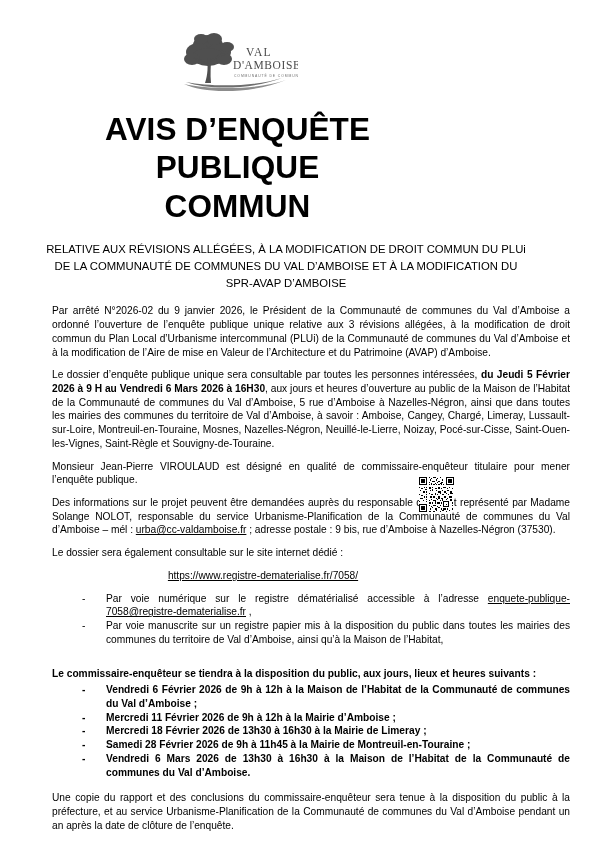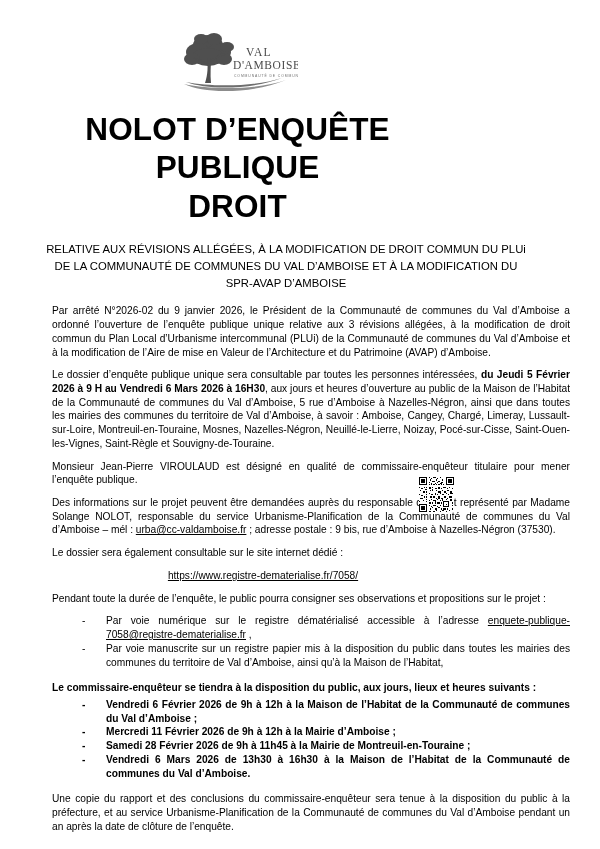--- a/index.html
+++ b/index.html
@@ -110,21 +110,21 @@
   }
   ul.dash-list li::before {
     content: "-";
     position: absolute;
     left: 8px;
     top: 0;
   }
   ul.dash-list.bold li { font-weight: bold; text-align: justify; }
 
   .lead-bold {
-    margin: 0 0 3px 0;
+    margin: 8px 0 3px 0;
     font-size: 10.2px;
     font-weight: bold;
     line-height: 1.345;
   }
   .spacer-3 { height: 3px; }
 </style>
 </head>
 <body>
 
 <div class="page">
@@ -153,22 +153,22 @@
         <path d="M30 36 C25 33 20 31 15 30" stroke="#4f4f4f" stroke-width="1.2" fill="none"></path>
 
         <text x="68" y="28" font-family="Liberation Serif, serif" font-size="11.5" letter-spacing="1.2" fill="#4a4a4a">VAL</text>
         <text x="55" y="41" font-family="Liberation Serif, serif" font-size="11.5" letter-spacing="0.6" fill="#4a4a4a">D'AMBOISE</text>
         <text x="56" y="49" font-family="Liberation Sans, sans-serif" font-size="3.4" letter-spacing="0.9" fill="#6e6e6e">COMMUNAUTÉ DE COMMUNES</text>
       </svg>
     </div>
   </div>
 
   <h1 class="doc-title">
-    <span>NOLOT D’ENQUÊTE PUBLIQUE</span><br>
-    <span>DROIT</span>
+    <span>AVIS D’ENQUÊTE PUBLIQUE</span><br>
+    <span>COMMUN</span>
   </h1>
 
   <div class="doc-subtitle">
     <span>RELATIVE AUX RÉVISIONS ALLÉGÉES, À LA MODIFICATION DE DROIT COMMUN DU PLUi</span><br>
     <span>DE LA COMMUNAUTÉ DE COMMUNES DU VAL D’AMBOISE ET À LA MODIFICATION DU</span><br>
     <span>SPR-AVAP D’AMBOISE</span>
   </div>
 
   <div class="body-wrap">
 
@@ -183,41 +183,43 @@
     <p class="para">
       <span>Des informations sur le projet peuvent être demandées auprès du responsable du projet représenté par Madame Solange NOLOT, responsable du service Urbanisme-Planification de la Communauté de communes du Val d’Amboise – mél : </span><span class="u">urba@cc-valdamboise.fr</span><span> ; adresse postale : 9 bis, rue d’Amboise à Nazelles-Négron (37530).</span>
     </p>
 
     <p class="para">Le dossier sera également consultable sur le site internet dédié :</p>
 
     <div class="link-line">
       <span class="u">https://www.registre-dematerialise.fr/7058/</span>
     </div>
 
-    <p class="para">Pendant toute la durée de l’enquête, le public pourra consigner ses observations et propositions sur le projet :</p>
 
     <ul class="dash-list">
       <li>
         <span>Par voie numérique sur le registre dématérialisé accessible à l’adresse </span><span class="u">enquete-publique-7058@registre-dematerialise.fr</span><span> ,</span>
       </li>
       <li>
         <span>Par voie manuscrite sur un registre papier mis à la disposition du public dans toutes les mairies des communes du territoire de Val d’Amboise, ainsi qu’à la Maison de l’Habitat,</span>
       </li>
     </ul>
 
     <div class="spacer-3"></div>
 
     <p class="lead-bold">Le commissaire-enquêteur se tiendra à la disposition du public, aux jours, lieux et heures suivants :</p>
 
     <ul class="dash-list bold">
       <li>
         <span>Vendredi 6 Février 2026 de 9h à 12h à la Maison de l’Habitat de la Communauté de communes du Val d’Amboise ;</span>
       </li>
       <li>
         <span>Mercredi 11 Février 2026 de 9h à 12h à la Mairie d’Amboise ;</span>
+      </li>
+      <li>
+        <span>Mercredi 18 Février 2026 de 13h30 à 16h30 à la Mairie de Limeray ;</span>
       </li>
       <li>
         <span>Samedi 28 Février 2026 de 9h à 11h45 à la Mairie de Montreuil-en-Touraine ;</span>
       </li>
       <li>
         <span>Vendredi 6 Mars 2026 de 13h30 à 16h30 à la Maison de l’Habitat de la Communauté de communes du Val d’Amboise.</span>
       </li>
     </ul>
 
     <div class="spacer-3"></div>

